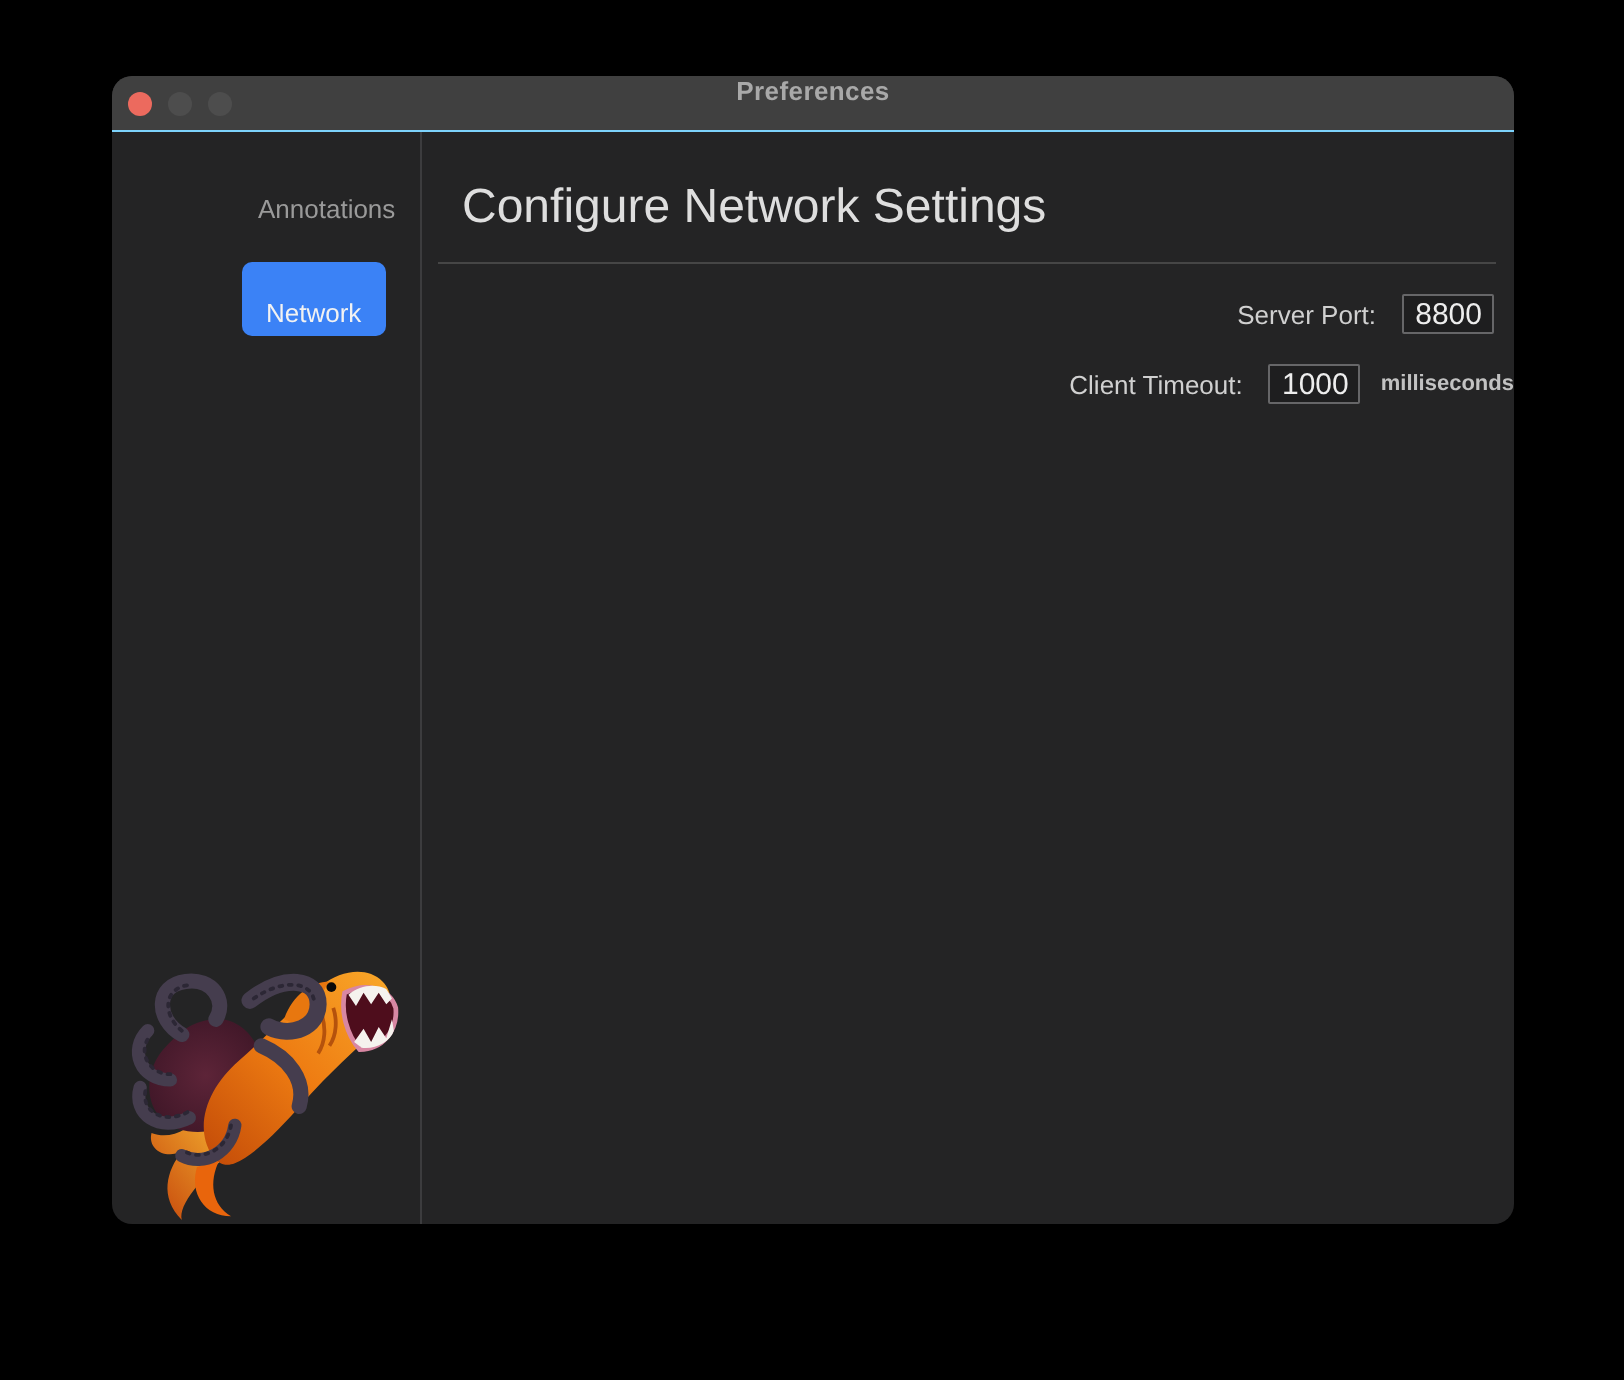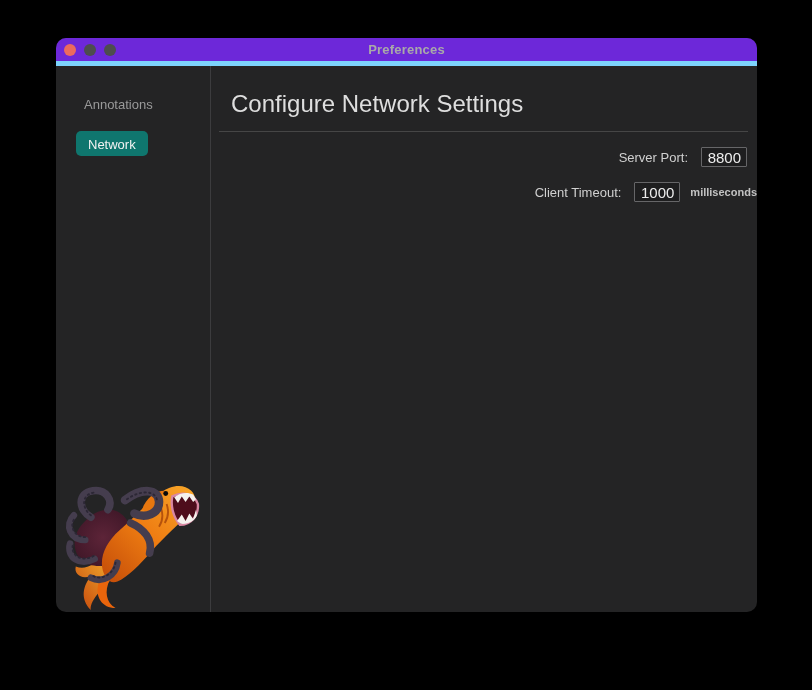--- a/index.html
+++ b/index.html
@@ -7,44 +7,44 @@
               font-family:"Liberation Sans", sans-serif; }
 
   .window {
     position:absolute; left:56px; top:38px; width:701px; height:574px;
     background:#242425; border-radius:10px; overflow:hidden;
     box-shadow:0 18px 40px rgba(0,0,0,.7);
   }
 
   
   .titlebar {
-    position:relative; height:28px; background:#6d28d9;
-    border-bottom:5px solid #7dd3fc;
-    display:flex; align-items:center; justify-content:center;
+    position:relative; height:28px; background:#404040;
+    border-bottom:1px solid #7dd3fc;
+    display:flex; justify-content:center;
   }
   .traffic { position:absolute; left:8px; top:0; height:100%;
              display:flex; align-items:center; gap:8px; }
   .light { width:12px; height:12px; border-radius:50%; }
   .light.close { background:#ec6a5e; }
   .light.dim   { background:#4d4d4d; }
   .win-title { font-size:13px; font-weight:bold; color:#a9a9a9; letter-spacing:.2px; }
 
   
   .win-body { display:flex; height:calc(100% - 28px); }
 
   .sidebar { width:155px; border-right:1px solid #3c3c3e; position:relative; flex-shrink:0; }
   .side-item-plain {
     margin:31px 0 0 28px; font-size:13px; color:#9a9a9a; cursor:default;
     display:inline-block;
   }
   .side-item-pill {
-    display:inline-block; margin:19px 0 0 20px; padding:6px 12px 4px;
-    background:#0f766e; border-radius:5px; font-size:13px; color:#f2f2f2;
+    display:inline-block; margin:19px 0 0 20px; padding:18px 12px 4px;
+    background:#3b82f6; border-radius:5px; font-size:13px; color:#f2f2f2;
   }
-  .sidebar .items { display:flex; flex-direction:column; align-items:flex-start; }
+  .sidebar .items { display:flex; flex-direction:column; align-items:flex-start;margin-left:45px; }
 
   .logo { position:absolute; left:5px; bottom:2px; width:145px; height:142px; }
 
   
   .content { flex:1; position:relative; }
   .page-heading { margin:26px 0 0 20px; font-size:24px; font-weight:500; color:#dedede; line-height:24px; }
   .heading-divider { height:1px; background:#464646; margin:15px 9px 0 8px; }
 
   .section-title { margin:20px 0 0 16px; font-size:16px; font-weight:500; color:#d6d6d6; line-height:20px; }
 

